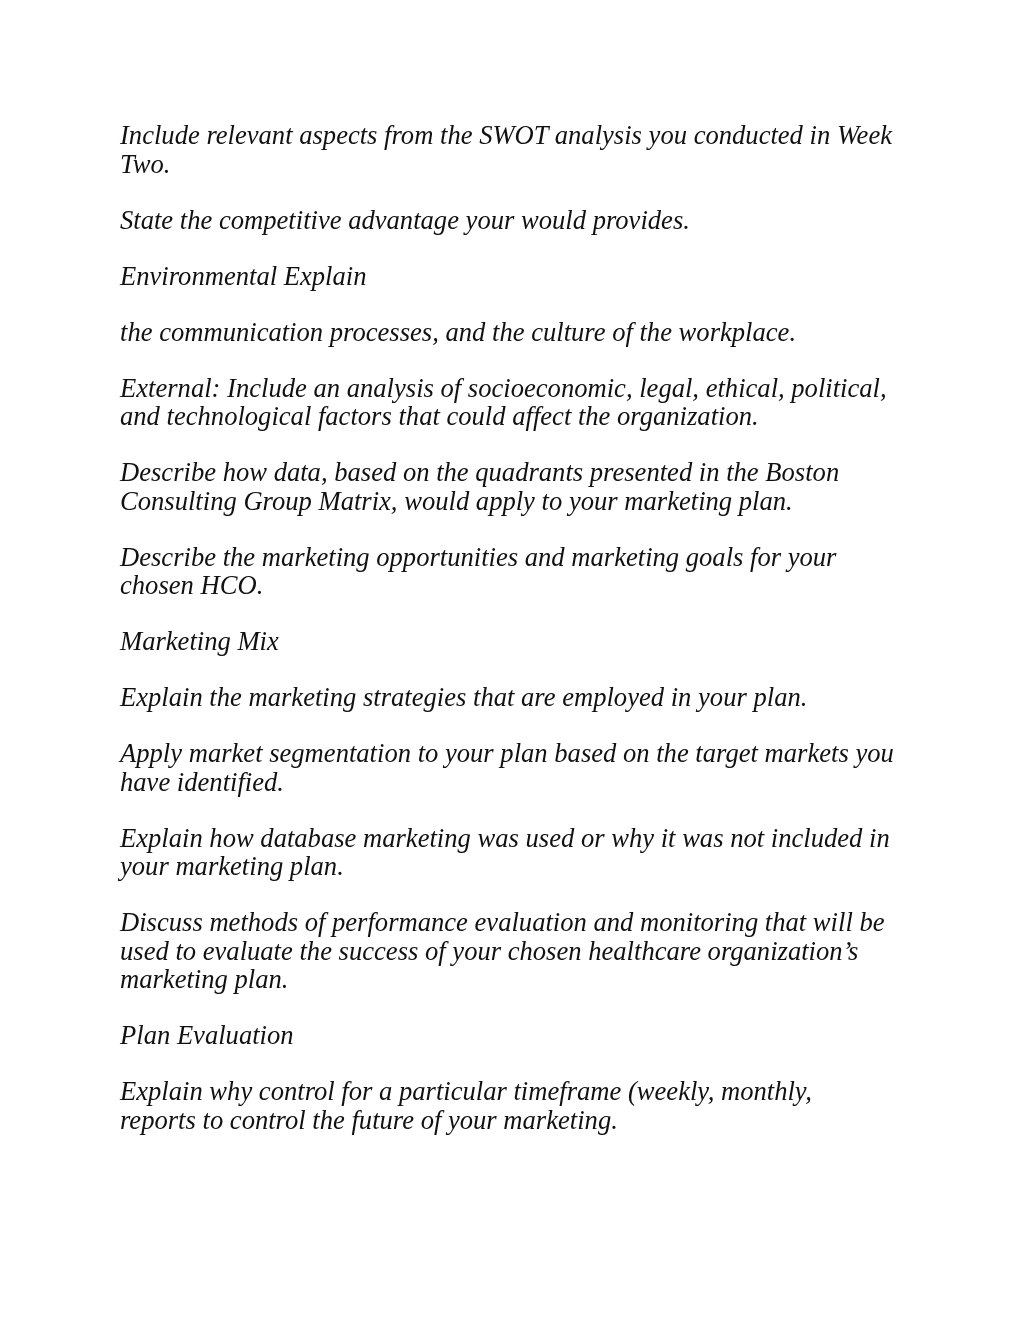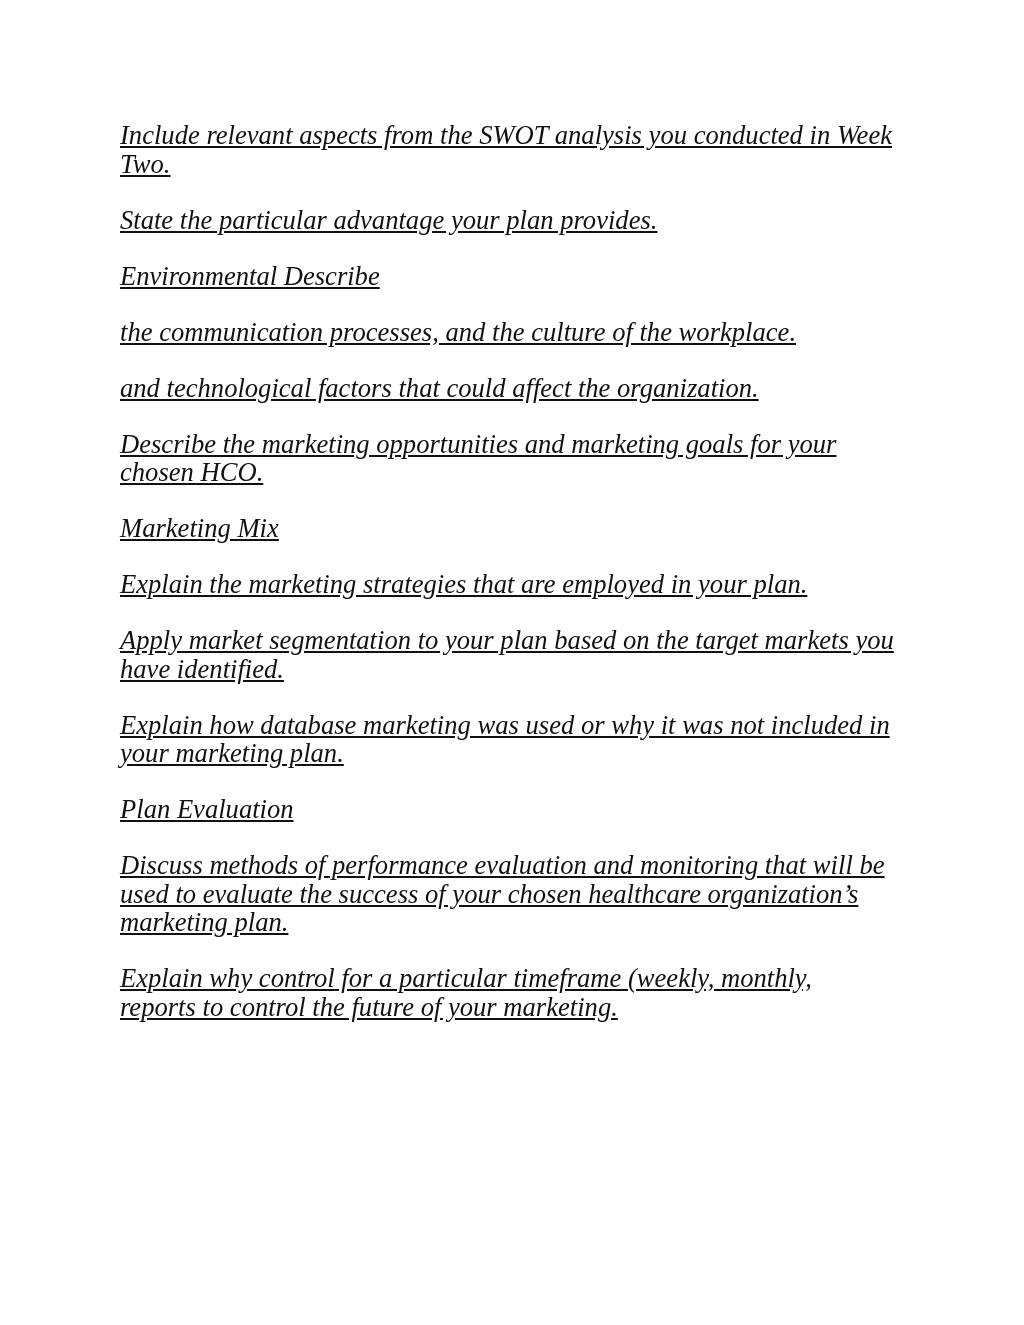--- a/index.html
+++ b/index.html
@@ -14,74 +14,78 @@
     box-sizing: border-box;
     background: #ffffff;
     padding: 121px 76px 0 120px;
     overflow: hidden;
     font-family: "Liberation Serif", "DejaVu Serif", serif;
     font-style: italic;
     font-weight: 400;
     font-size: 26.6px;
     line-height: 28.5px;
     color: #111111;
-    text-decoration: underline;
   }
   .paragraph {
     margin: 0 0 27.5px 0;
     padding: 0;
   }
   .text-line {
     display: block;
     white-space: nowrap;
   }
 </style>
 </head>
 <body>
 
 <main class="page">
     <p class="paragraph">
       <span class="text-line">Include relevant aspects from the SWOT analysis you conducted in Week</span>
       <span class="text-line">Two.</span>
     </p>
     <p class="paragraph">
-      <span class="text-line">State the particular advantage your plan provides.</span>
+      <span class="text-line">State the competitive advantage your would provides.</span>
     </p>
     <p class="paragraph">
-      <span class="text-line">Environmental Describe</span>
+      <span class="text-line">Environmental Explain</span>
     </p>
     <p class="paragraph">
       <span class="text-line">the communication processes, and the culture of the workplace.</span>
     </p>
     <p class="paragraph">
+      <span class="text-line">External: Include an analysis of socioeconomic, legal, ethical, political,</span>
       <span class="text-line">and technological factors that could affect the organization.</span>
+    </p>
+    <p class="paragraph">
+      <span class="text-line">Describe how data, based on the quadrants presented in the Boston</span>
+      <span class="text-line">Consulting Group Matrix, would apply to your marketing plan.</span>
     </p>
     <p class="paragraph">
       <span class="text-line">Describe the marketing opportunities and marketing goals for your</span>
       <span class="text-line">chosen HCO.</span>
     </p>
     <p class="paragraph">
       <span class="text-line">Marketing Mix</span>
     </p>
     <p class="paragraph">
       <span class="text-line">Explain the marketing strategies that are employed in your plan.</span>
     </p>
     <p class="paragraph">
       <span class="text-line">Apply market segmentation to your plan based on the target markets you</span>
       <span class="text-line">have identified.</span>
     </p>
     <p class="paragraph">
       <span class="text-line">Explain how database marketing was used or why it was not included in</span>
       <span class="text-line">your marketing plan.</span>
     </p>
     <p class="paragraph">
-      <span class="text-line">Plan Evaluation</span>
-    </p>
-    <p class="paragraph">
       <span class="text-line">Discuss methods of performance evaluation and monitoring that will be</span>
       <span class="text-line">used to evaluate the success of your chosen healthcare organization’s</span>
       <span class="text-line">marketing plan.</span>
+    </p>
+    <p class="paragraph">
+      <span class="text-line">Plan Evaluation</span>
     </p>
     <p class="paragraph">
       <span class="text-line">Explain why control for a particular timeframe (weekly, monthly,</span>
       <span class="text-line">reports to control the future of your marketing.</span>
     </p>
   </main>
 
 </body></html>

